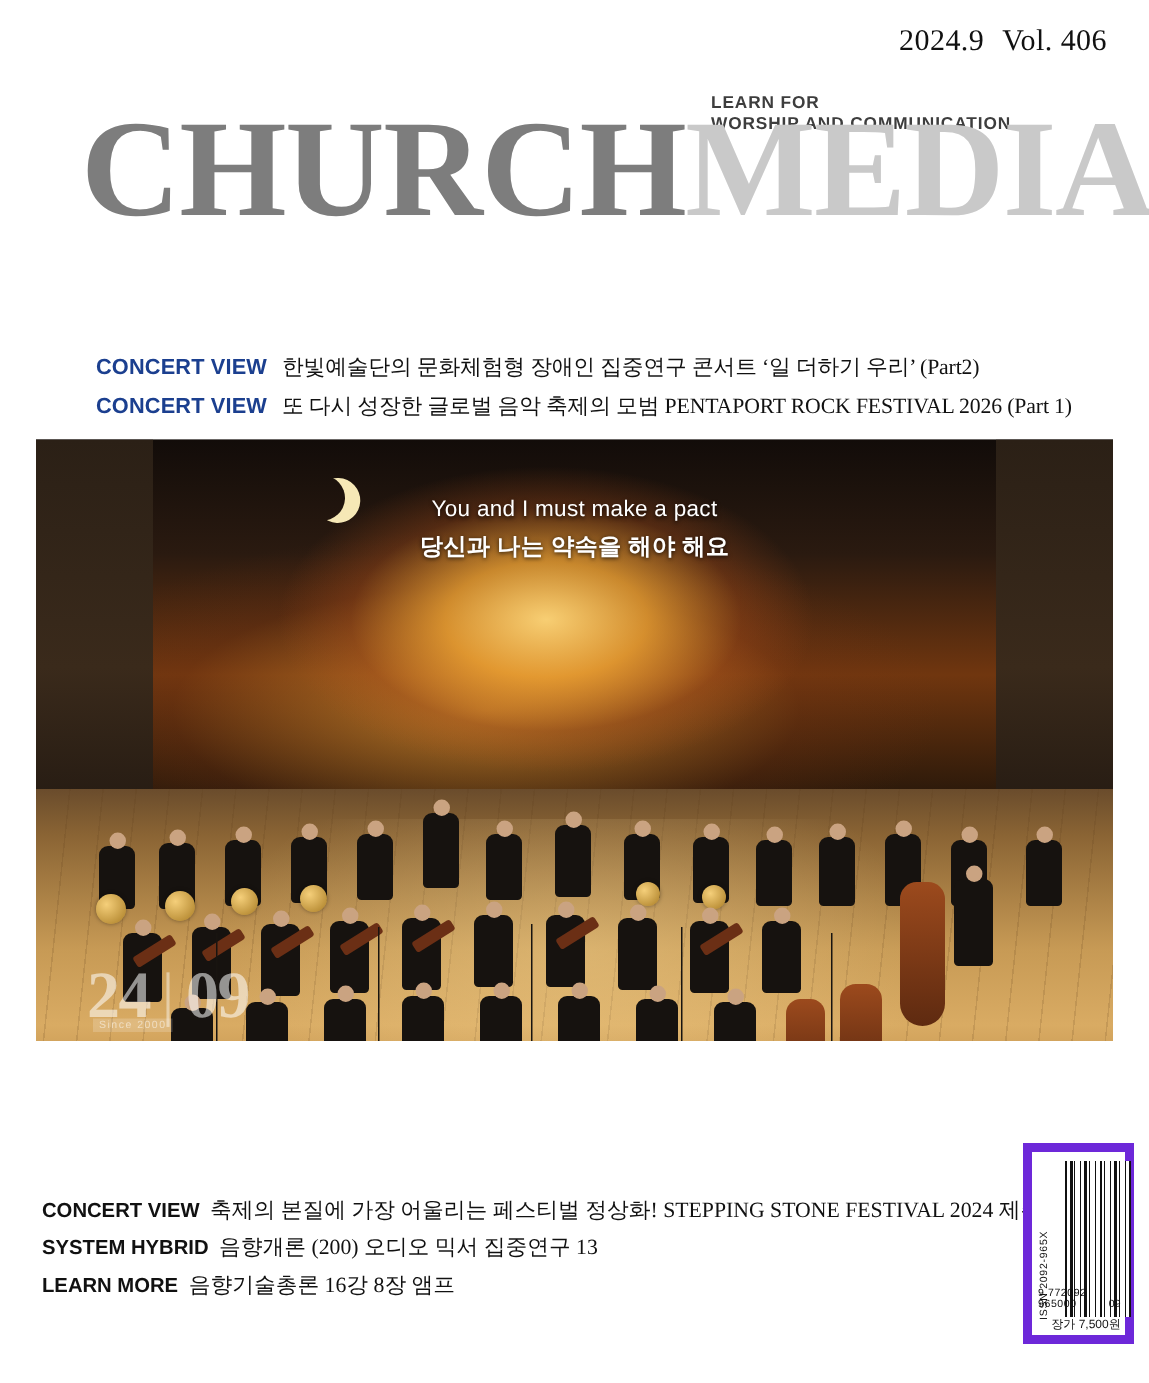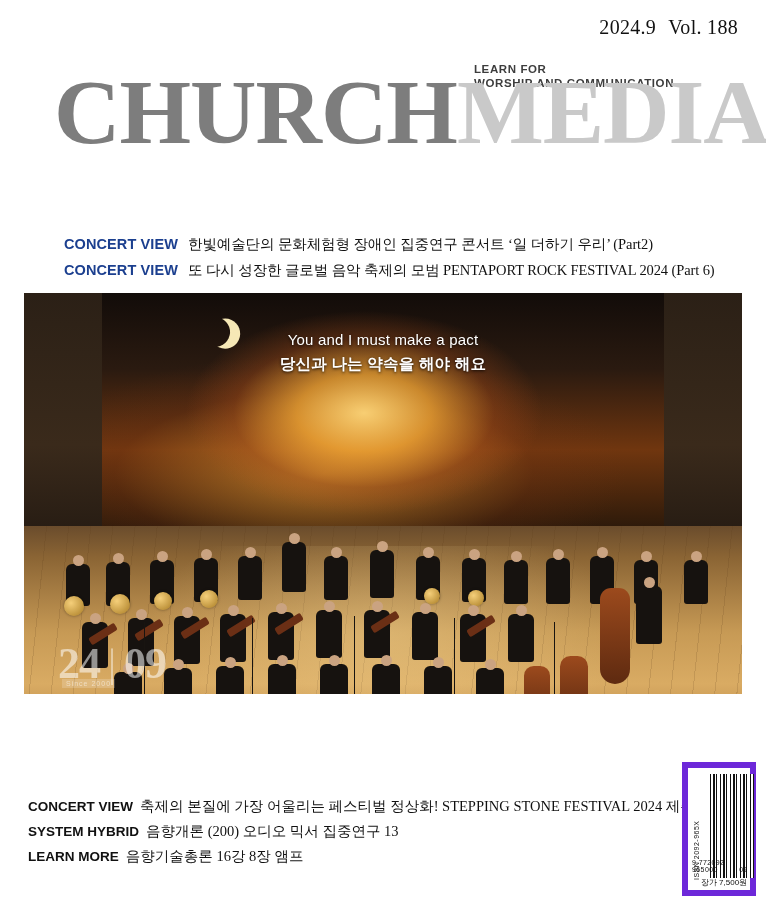--- a/index.html
+++ b/index.html
@@ -348,39 +348,39 @@
     font-size: 8px;
     color: #111;
   }
 </style>
 </head>
 <body>
 
 <div class="cover">
 
   <div class="issue-line">
-    <span class="issue-date">2024.9</span><span>Vol. 188</span>
+    <span class="issue-date">2024.9</span><span>Vol. 406</span>
   </div>
 
   <div class="masthead">
     <div class="masthead-tagline">
       <div>LEARN FOR</div>
       <div>WORSHIP AND COMMUNICATION</div>
     </div>
     <div class="masthead-title"><span class="word-church">CHURCH</span><span class="word-media">MEDIA</span></div>
   </div>
 
   <div class="top-headlines">
     <div class="headline-row">
       <span class="headline-tag">CONCERT VIEW</span>
       <span class="headline-text">한빛예술단의 문화체험형 장애인 집중연구 콘서트 ‘일 더하기 우리’ (Part2)</span>
     </div>
     <div class="headline-row">
       <span class="headline-tag">CONCERT VIEW</span>
-      <span class="headline-text">또 다시 성장한 글로벌 음악 축제의 모범 PENTAPORT ROCK FESTIVAL 2024 (Part 6)</span>
+      <span class="headline-text">또 다시 성장한 글로벌 음악 축제의 모범 PENTAPORT ROCK FESTIVAL 2026 (Part 1)</span>
     </div>
   </div>
 
   <div class="photo">
 
     <div class="photo-screen">
       <div class="moon"></div>
       <div class="screen-caption">
         <div class="caption-en">You and I must make a pact</div>
         <div class="caption-ko">당신과 나는 약속을 해야 해요</div>

